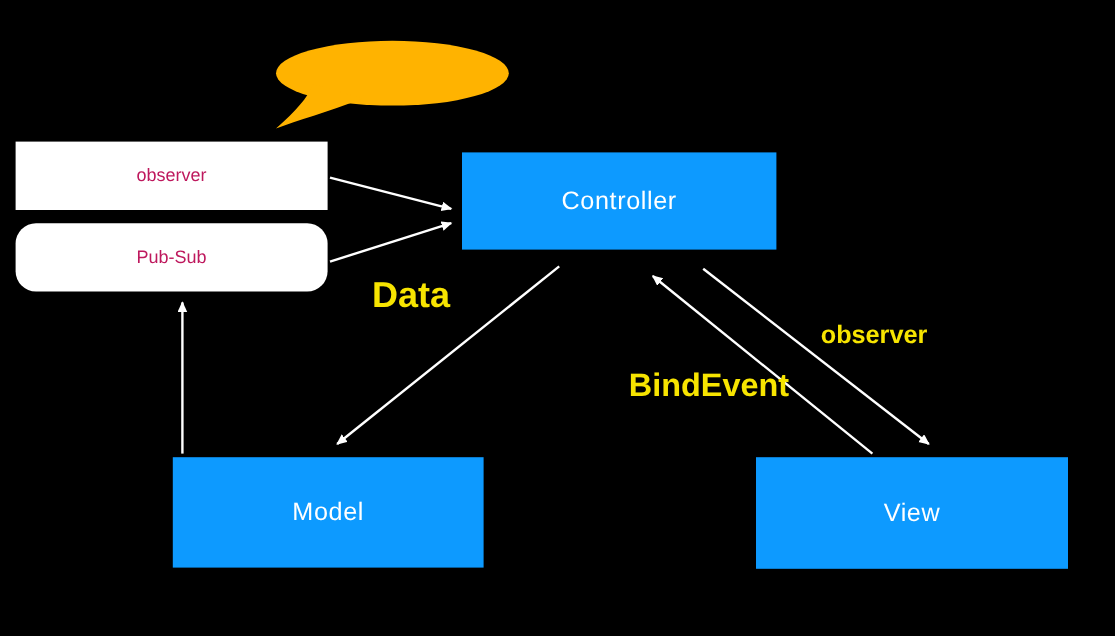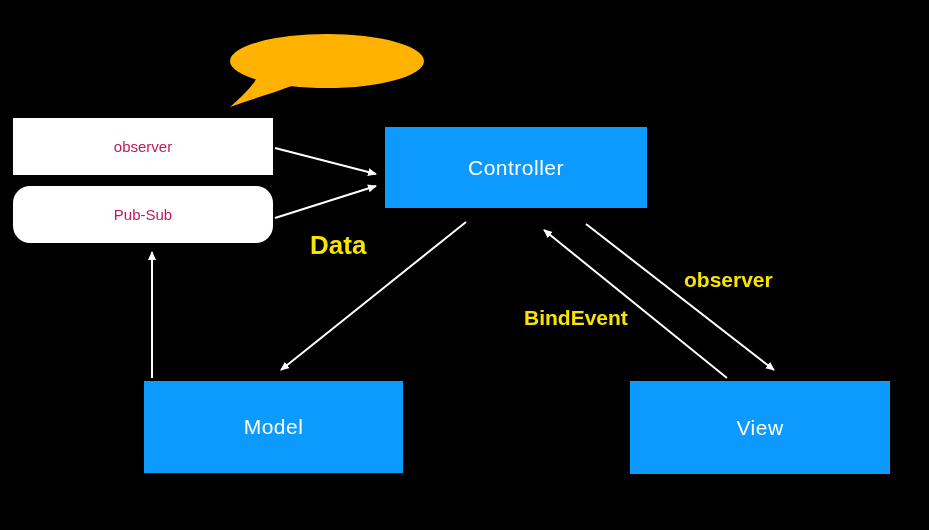--- a/index.html
+++ b/index.html
@@ -60,22 +60,22 @@
     font-weight: 500;
     letter-spacing: 1px;
   }
   
   #node-observer   { left: 13px;  top: 118px; width: 260px; height: 57px; }
   #node-pubsub     { left: 13px;  top: 186px; width: 260px; height: 57px; border-radius: 17px; }
   #node-controller { left: 385px; top: 127px; width: 262px; height: 81px; }
   #node-model      { left: 144px; top: 381px; width: 259px; height: 92px; }
   #node-view       { left: 630px; top: 381px; width: 260px; height: 93px; }
   
-  #label-data      { left: 310px; top: 230px; font-size: 26px; }
-  #label-bindevent { left: 524px; top: 306px; font-size: 21px; text-align: center; }
+  #label-data      { left: 310px; top: 230px; font-size: 30px; }
+  #label-bindevent { left: 524px; top: 306px; font-size: 27px; text-align: center; }
   #label-setdata   { left: 684px; top: 268px; font-size: 21px; }
 </style>
 </head>
 <body>
 
 <div class="stage">
 
   <svg class="layer" width="929" height="530" viewBox="0 0 929 530" xmlns="http://www.w3.org/2000/svg">
     <defs>
       <marker id="arrowhead" markerWidth="10" markerHeight="10" refX="8" refY="4" orient="auto" markerUnits="userSpaceOnUse">

